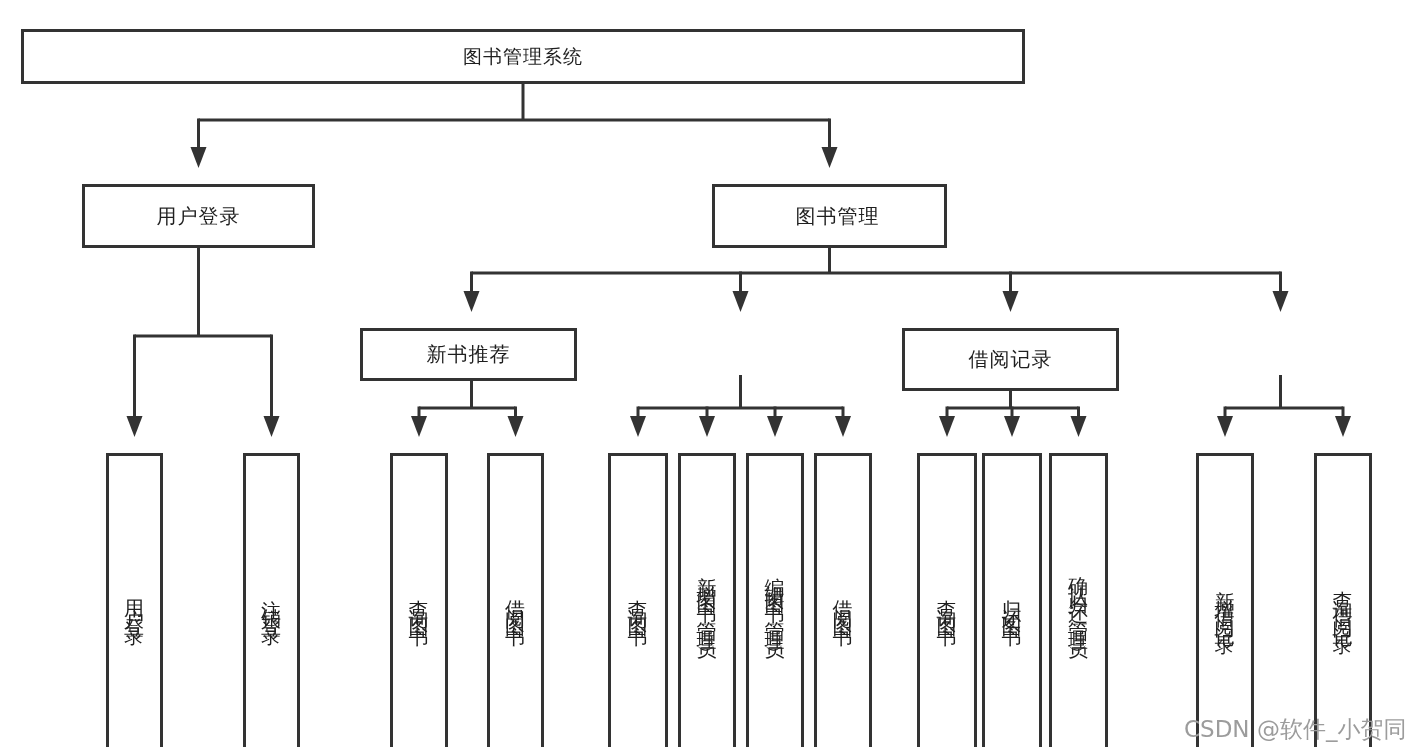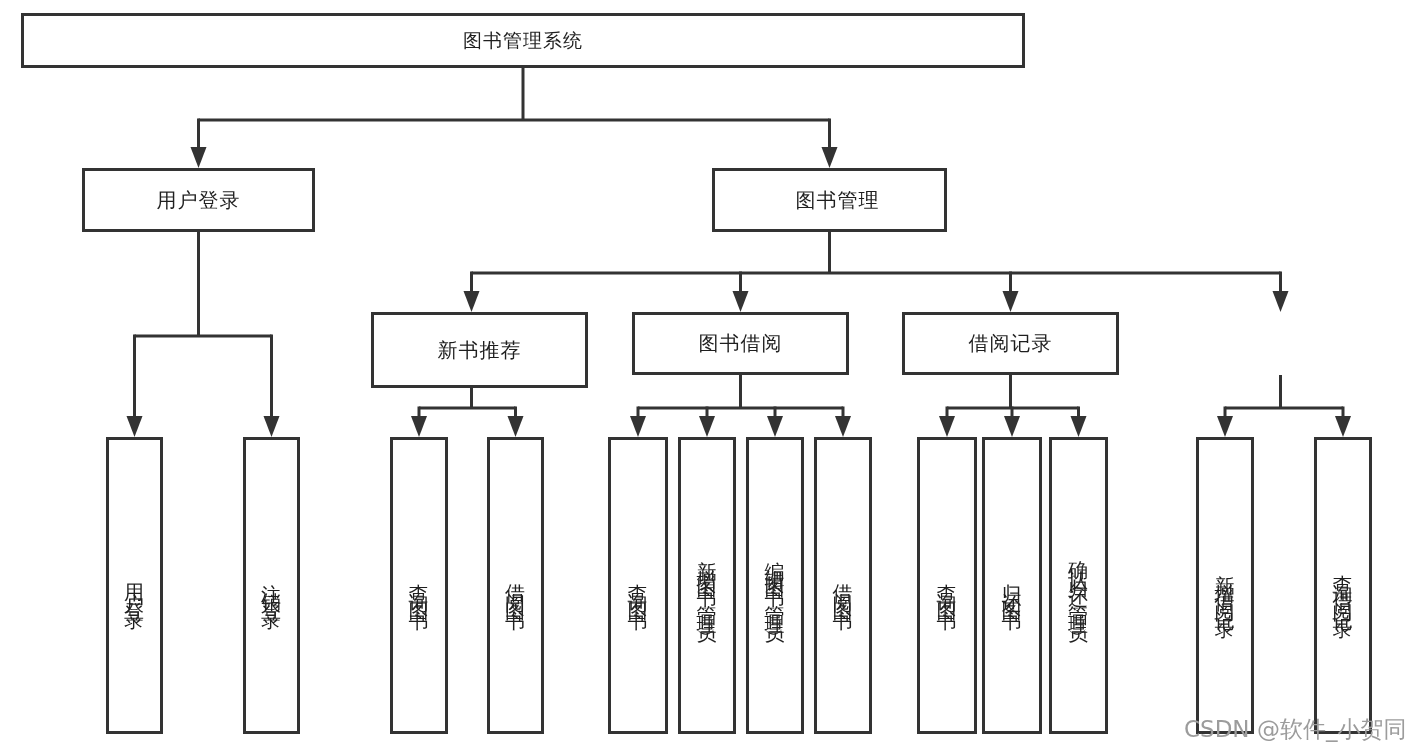--- a/index.html
+++ b/index.html
@@ -17,21 +17,21 @@
     font-family:"DejaVu Sans", sans-serif;
     color:var(--text);
   }
   svg.connectors{position:absolute;left:0;top:0;z-index:1;}
   .node{
     position:absolute;
     box-sizing:border-box;
     background:#ffffff;
     border:3px solid var(--line);
     z-index:2;
-    display:flex;align-items:center;justify-content:center;
+    display:flex;align-items:center;justify-content:center;margin-top:16px;
   }
   .hnode span{
     font-size:20px;
     letter-spacing:1px;
     white-space:nowrap;
   }
   .root-node span{font-size:19px;}
   .leaf .vtext{
     writing-mode:vertical-rl;
     text-orientation:mixed;
@@ -120,25 +120,22 @@
     <span>图书管理系统</span>
   </div>
 
   <div class="node hnode" style="left:82px;top:168px;width:233px;height:64px;">
     <span>用户登录</span>
   </div>
   <div class="node hnode" style="left:712px;top:168px;width:235px;height:64px;padding-left:16px;">
     <span>图书管理</span>
   </div>
 
-  <div class="node hnode" style="left:371px;top:312px;width:217px;height:76px;">
+  <div class="node hnode" style="left:360px;top:312px;width:217px;height:53px;">
     <span>新书推荐</span>
-  </div>
-  <div class="node hnode" style="left:632px;top:312px;width:217px;height:63px;">
-    <span>图书借阅</span>
   </div>
   <div class="node hnode" style="left:902px;top:312px;width:217px;height:63px;">
     <span>借阅记录</span>
   </div>
 
   <div class="node leaf" style="left:106px;top:437px;width:57px;height:297px;">
     <span class="vtext">用户登录</span>
   </div>
   <div class="node leaf" style="left:243px;top:437px;width:57px;height:297px;">
     <span class="vtext">注销登录</span>

